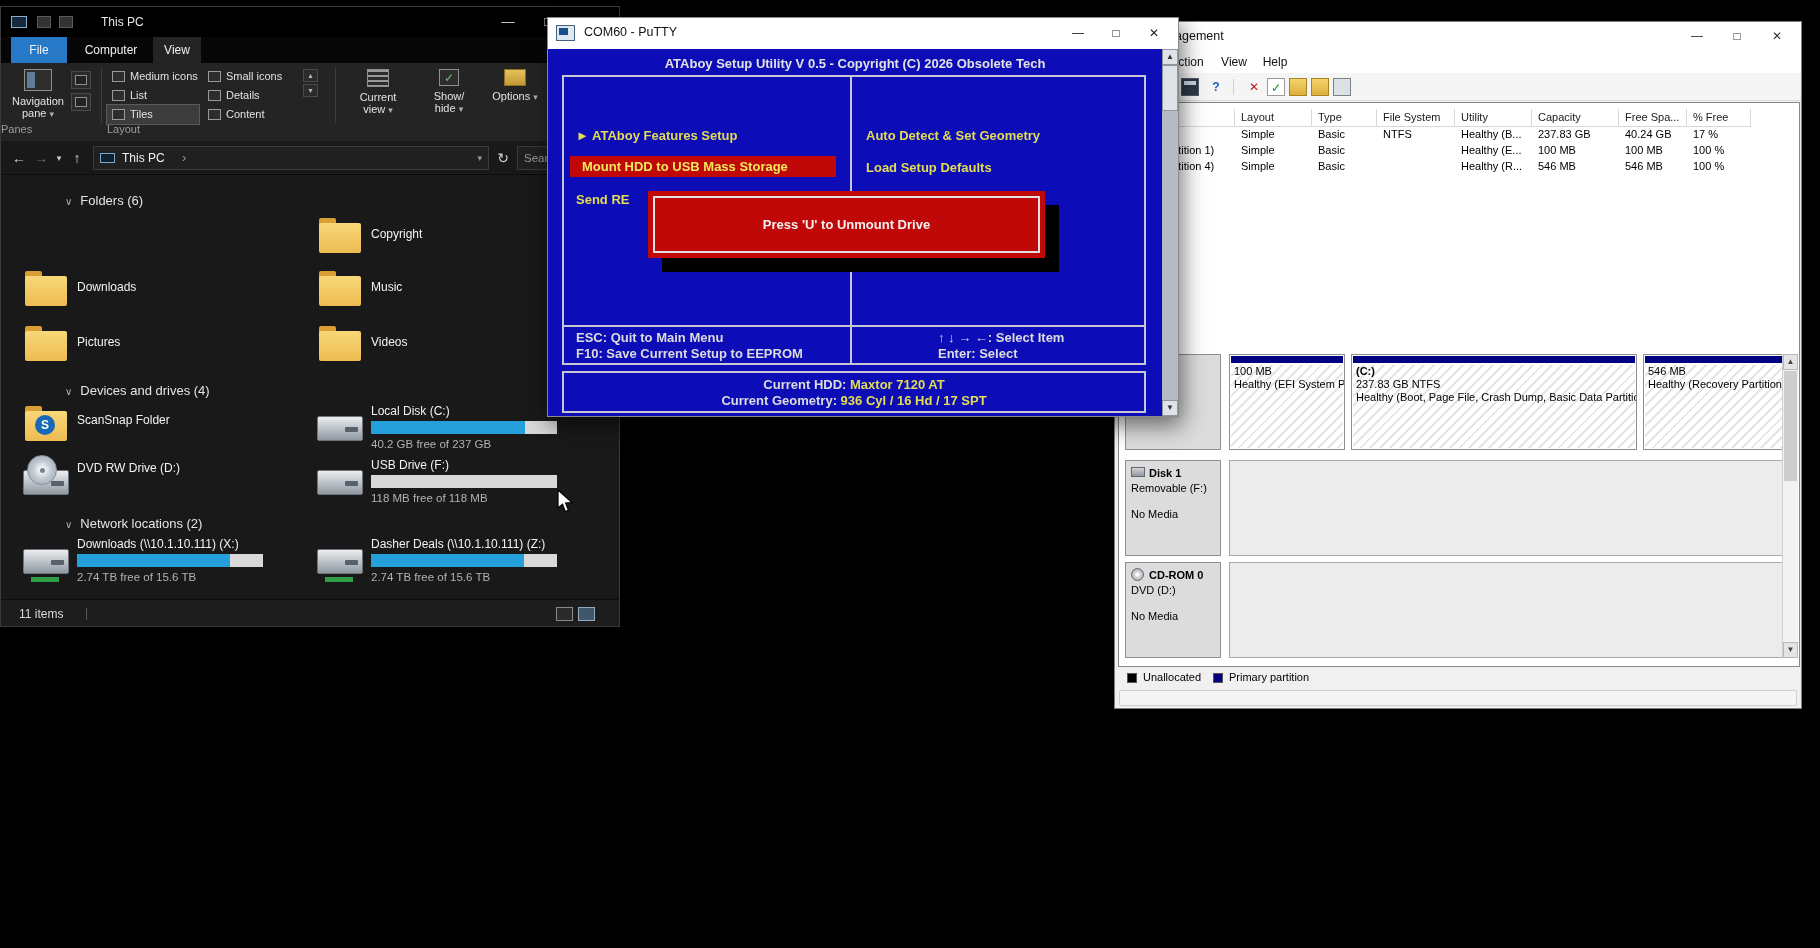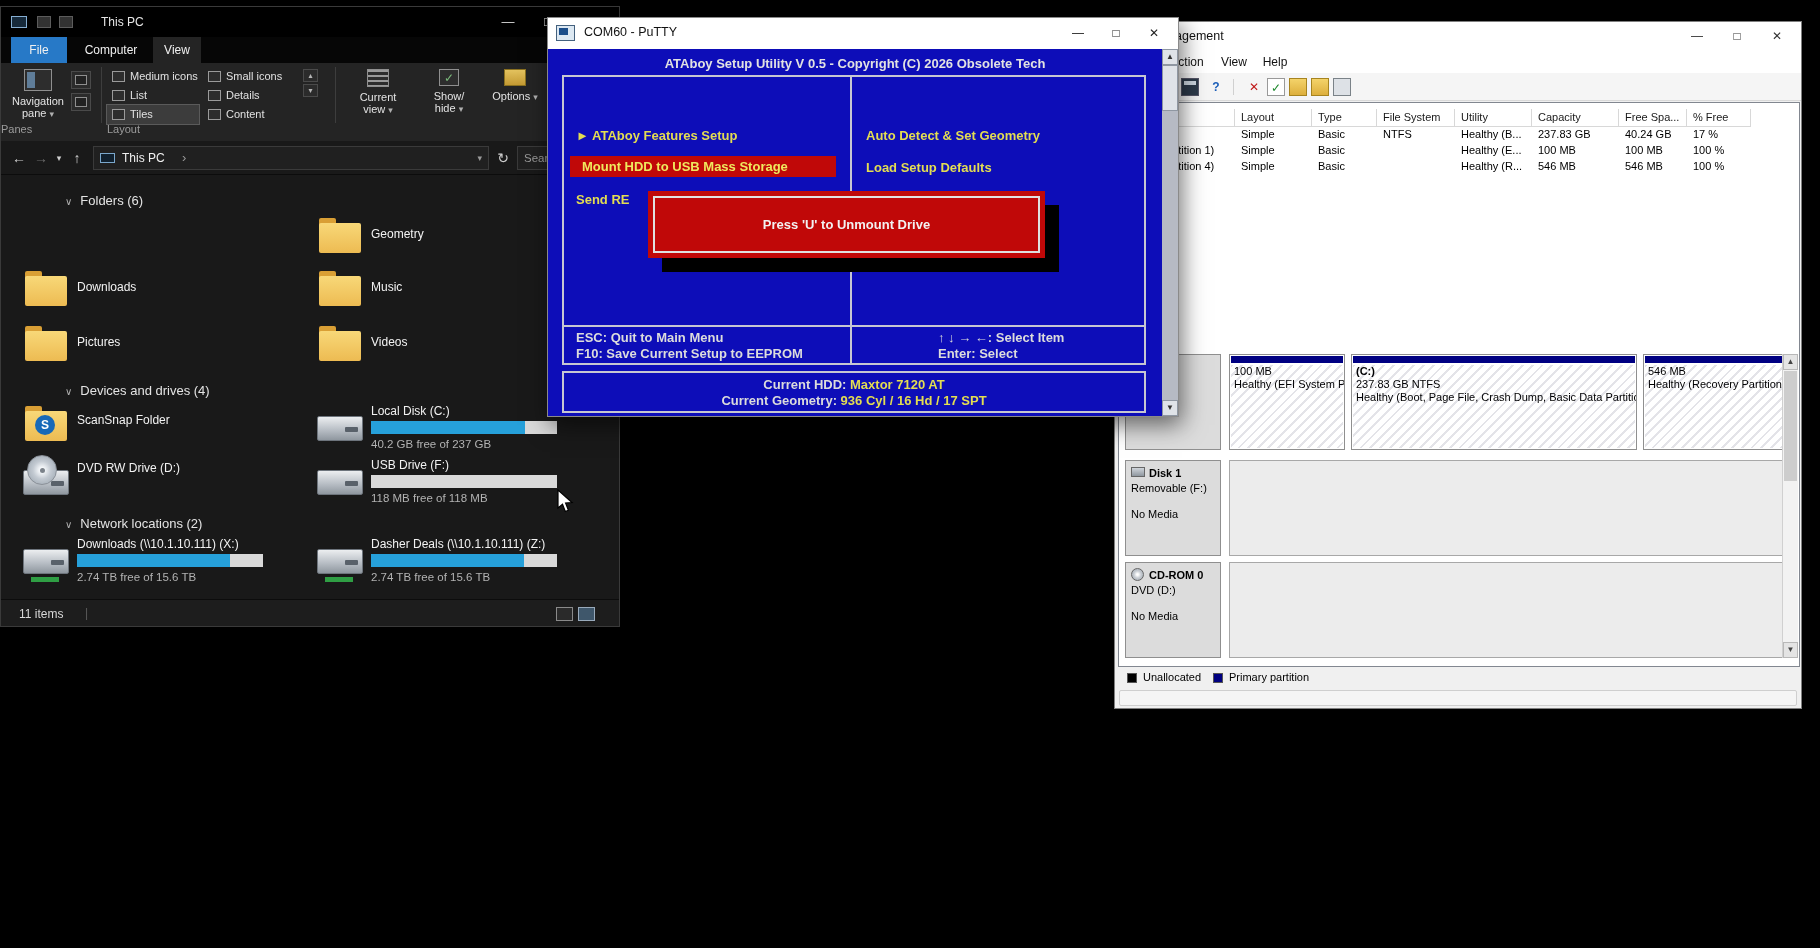--- a/index.html
+++ b/index.html
@@ -344,21 +344,21 @@
     <div class="searchbox">
       <input type="text" placeholder="Search This PC" style="">
     </div>
   </div>
 
   <div class="ex-content">
     <div class="sec-head" style="top:18px"><span class="sec-chev">∨</span><span>Folders (6)</span></div>
 
     <div class="tile" style="left:316px; top:38px">
       <div class="icon-folder"></div>
-      <div class="tile-name">Geometry</div>
+      <div class="tile-name">Copyright</div>
     </div>
     <div class="tile" style="left:22px; top:91px">
       <div class="icon-folder"></div>
       <div class="tile-name">Downloads</div>
     </div>
     <div class="tile" style="left:22px; top:146px">
       <div class="icon-folder"></div>
       <div class="tile-name">Pictures</div>
     </div>
     <div class="tile" style="left:316px; top:91px">

